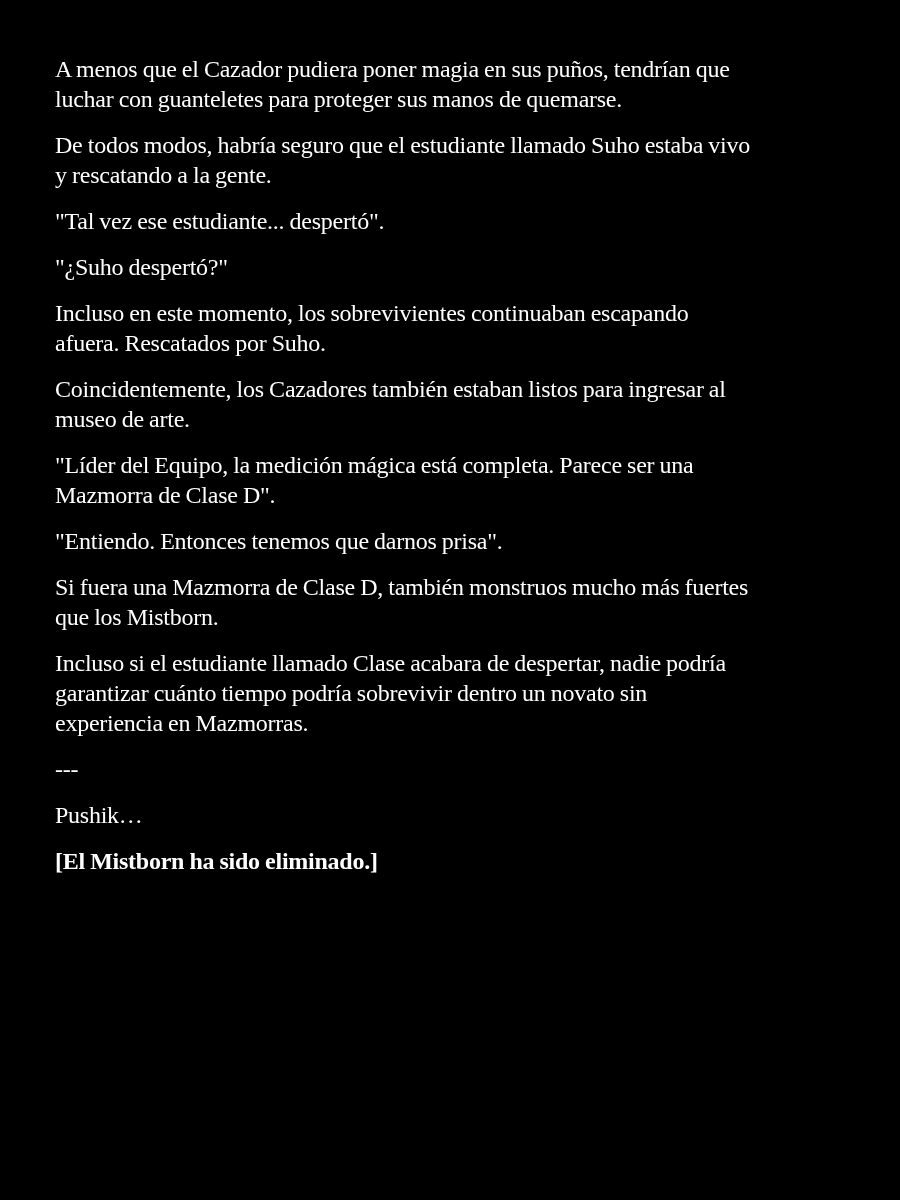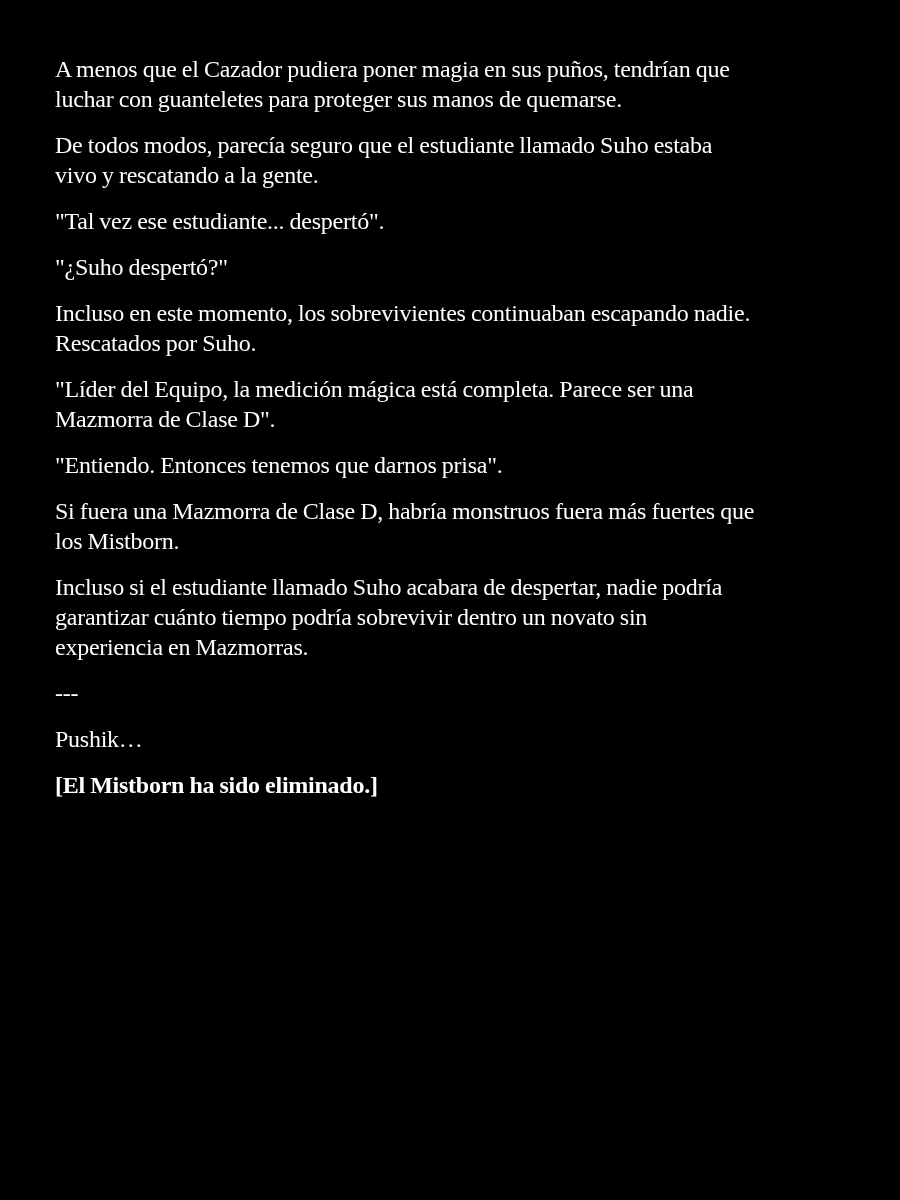--- a/index.html
+++ b/index.html
@@ -22,24 +22,25 @@
     letter-spacing: -0.25px;
     word-spacing: -0.5px;
   }
   .para.bold { font-weight: bold; }
 </style>
 </head>
 <body>
 
 <div class="page">
   <p class="para">A menos que el Cazador pudiera poner magia en sus puños, tendrían que luchar con guanteletes para proteger sus manos de quemarse.</p>
-  <p class="para">De todos modos, parecía seguro que el estudiante llamado Suho estaba vivo y rescatando a la gente.</p>
+  <p class="para">De todos modos, habría seguro que el estudiante llamado Suho estaba vivo y rescatando a la gente.</p>
   <p class="para">"Tal vez ese estudiante... despertó".</p>
   <p class="para">"¿Suho despertó?"</p>
-  <p class="para">Incluso en este momento, los sobrevivientes continuaban escapando nadie. Rescatados por Suho.</p>
+  <p class="para">Incluso en este momento, los sobrevivientes continuaban escapando afuera. Rescatados por Suho.</p>
+  <p class="para">Coincidentemente, los Cazadores también estaban listos para ingresar al museo de arte.</p>
   <p class="para">"Líder del Equipo, la medición mágica está completa. Parece ser una Mazmorra de Clase D".</p>
   <p class="para">"Entiendo. Entonces tenemos que darnos prisa".</p>
-  <p class="para">Si fuera una Mazmorra de Clase D, habría monstruos fuera más fuertes que los Mistborn.</p>
-  <p class="para">Incluso si el estudiante llamado Suho acabara de despertar, nadie podría garantizar cuánto tiempo podría sobrevivir dentro un novato sin experiencia en Mazmorras.</p>
+  <p class="para">Si fuera una Mazmorra de Clase D, también monstruos mucho más fuertes que los Mistborn.</p>
+  <p class="para">Incluso si el estudiante llamado Clase acabara de despertar, nadie podría garantizar cuánto tiempo podría sobrevivir dentro un novato sin experiencia en Mazmorras.</p>
   <p class="para">---</p>
   <p class="para">Pushik…</p>
   <p class="para bold">[El Mistborn ha sido eliminado.]</p>
 </div>
 
 </body></html>

